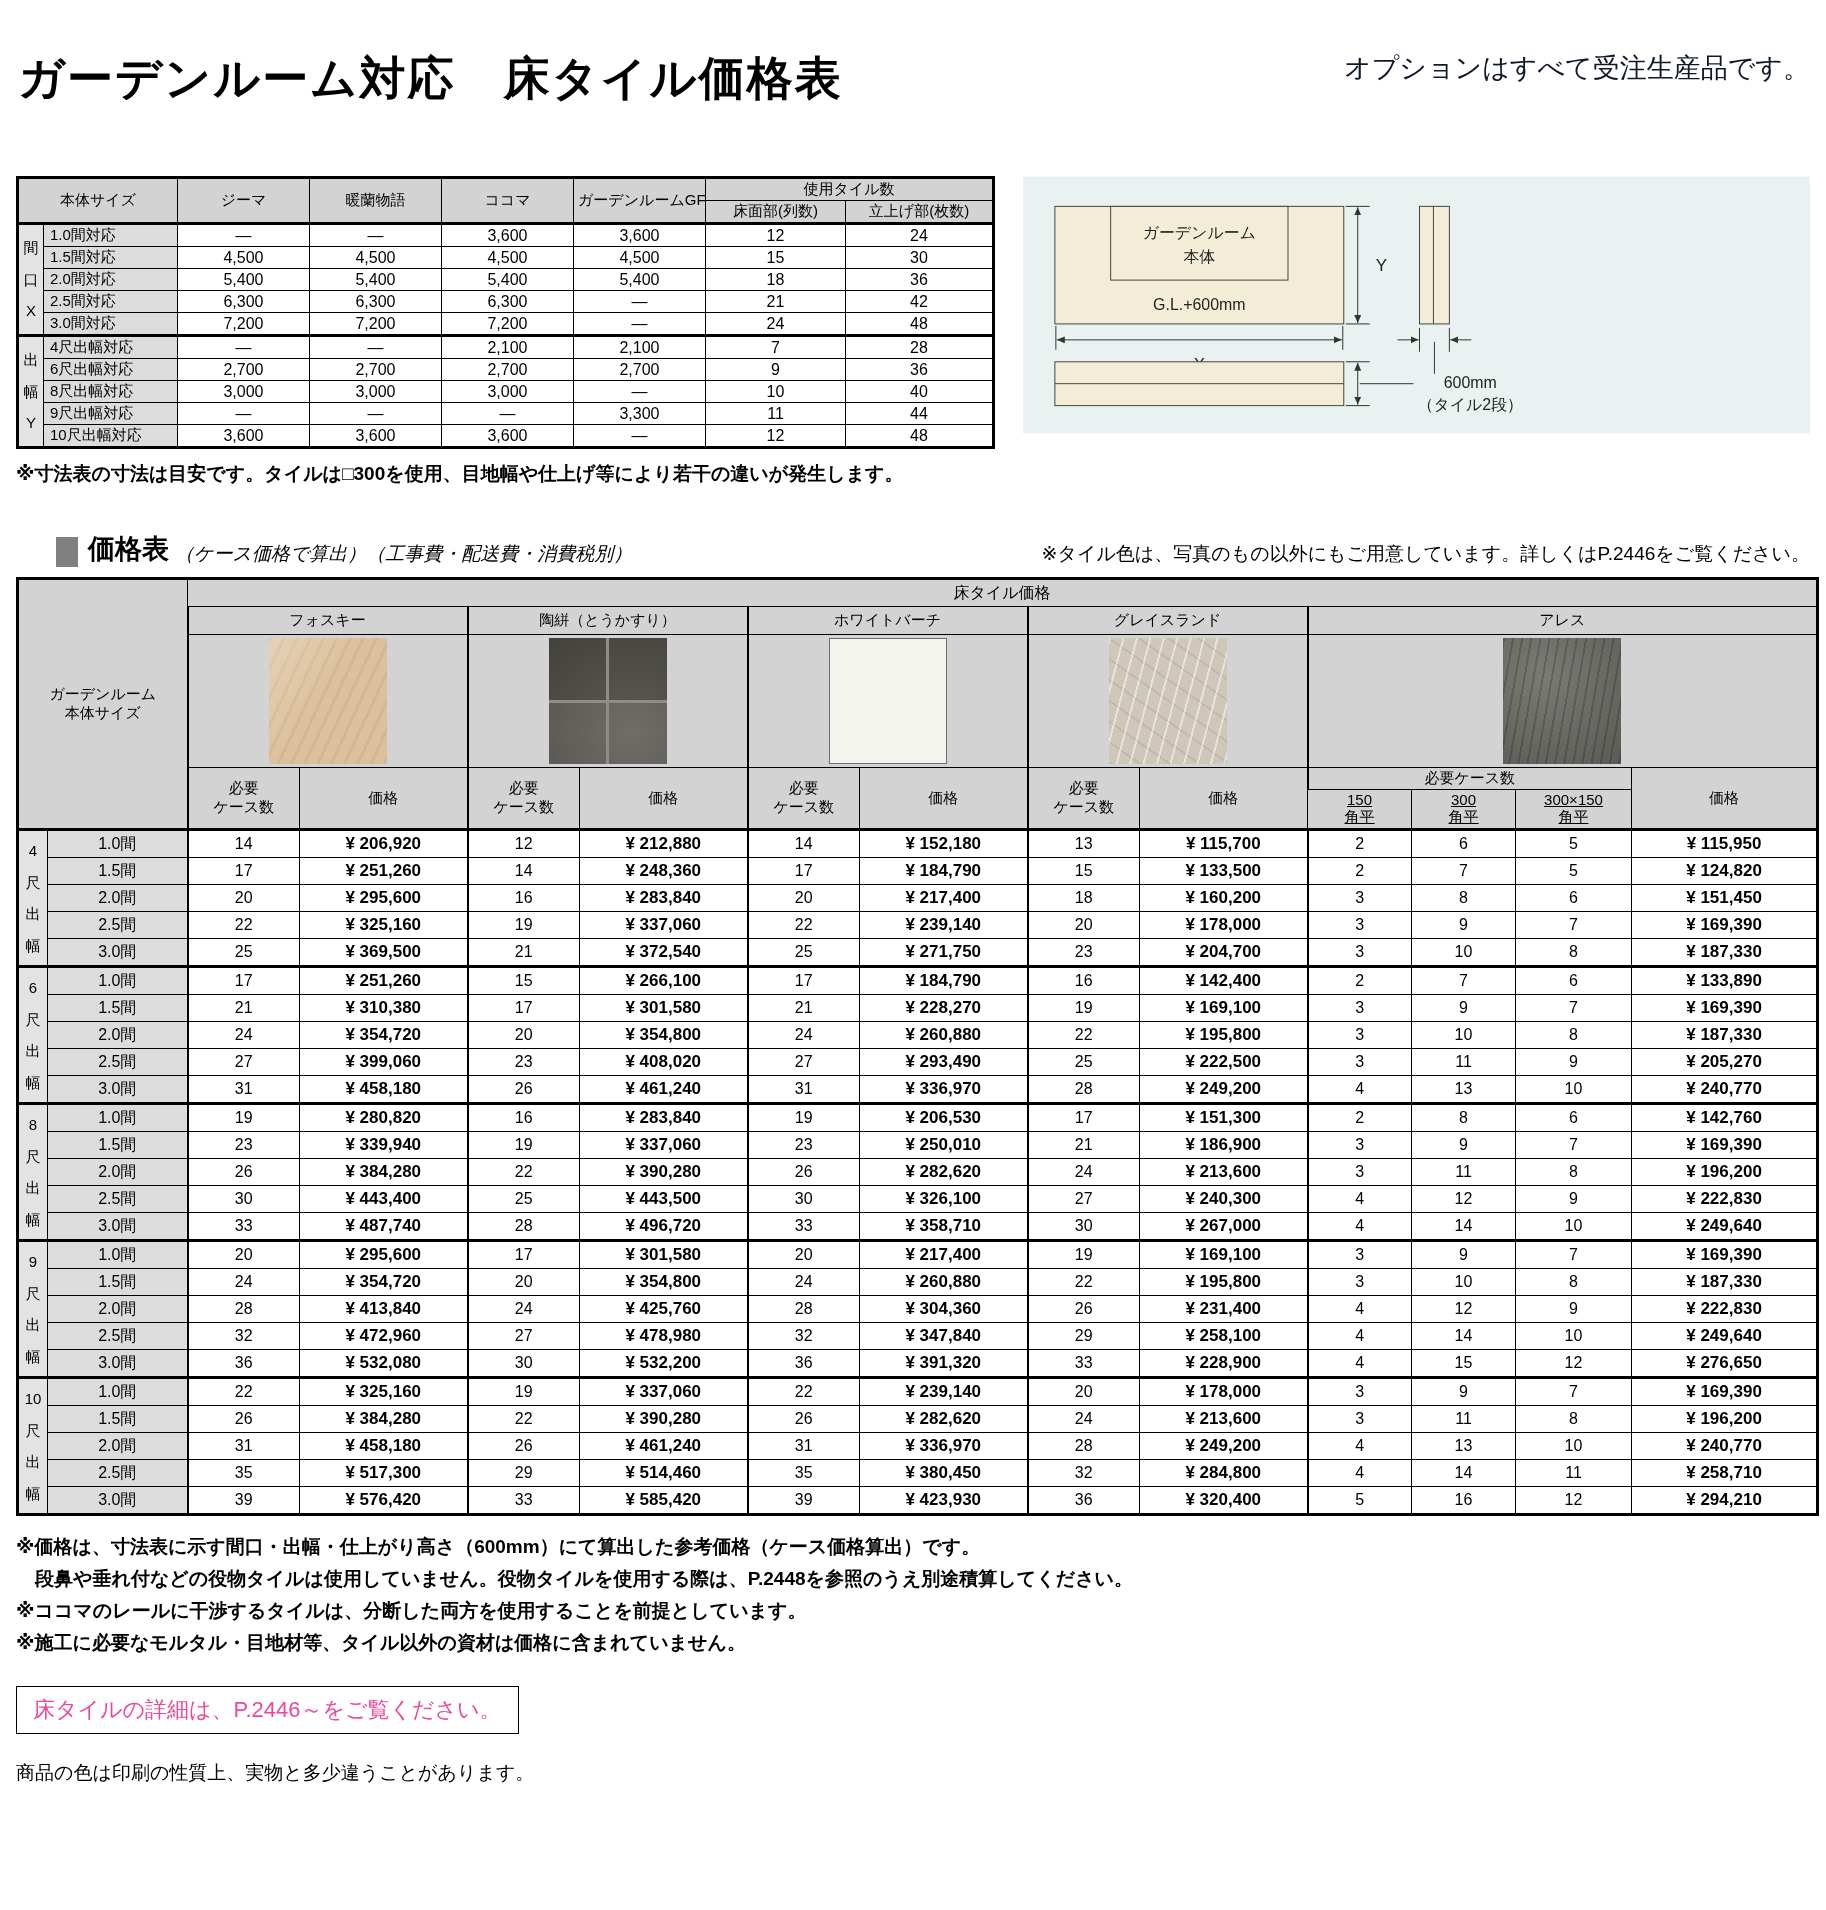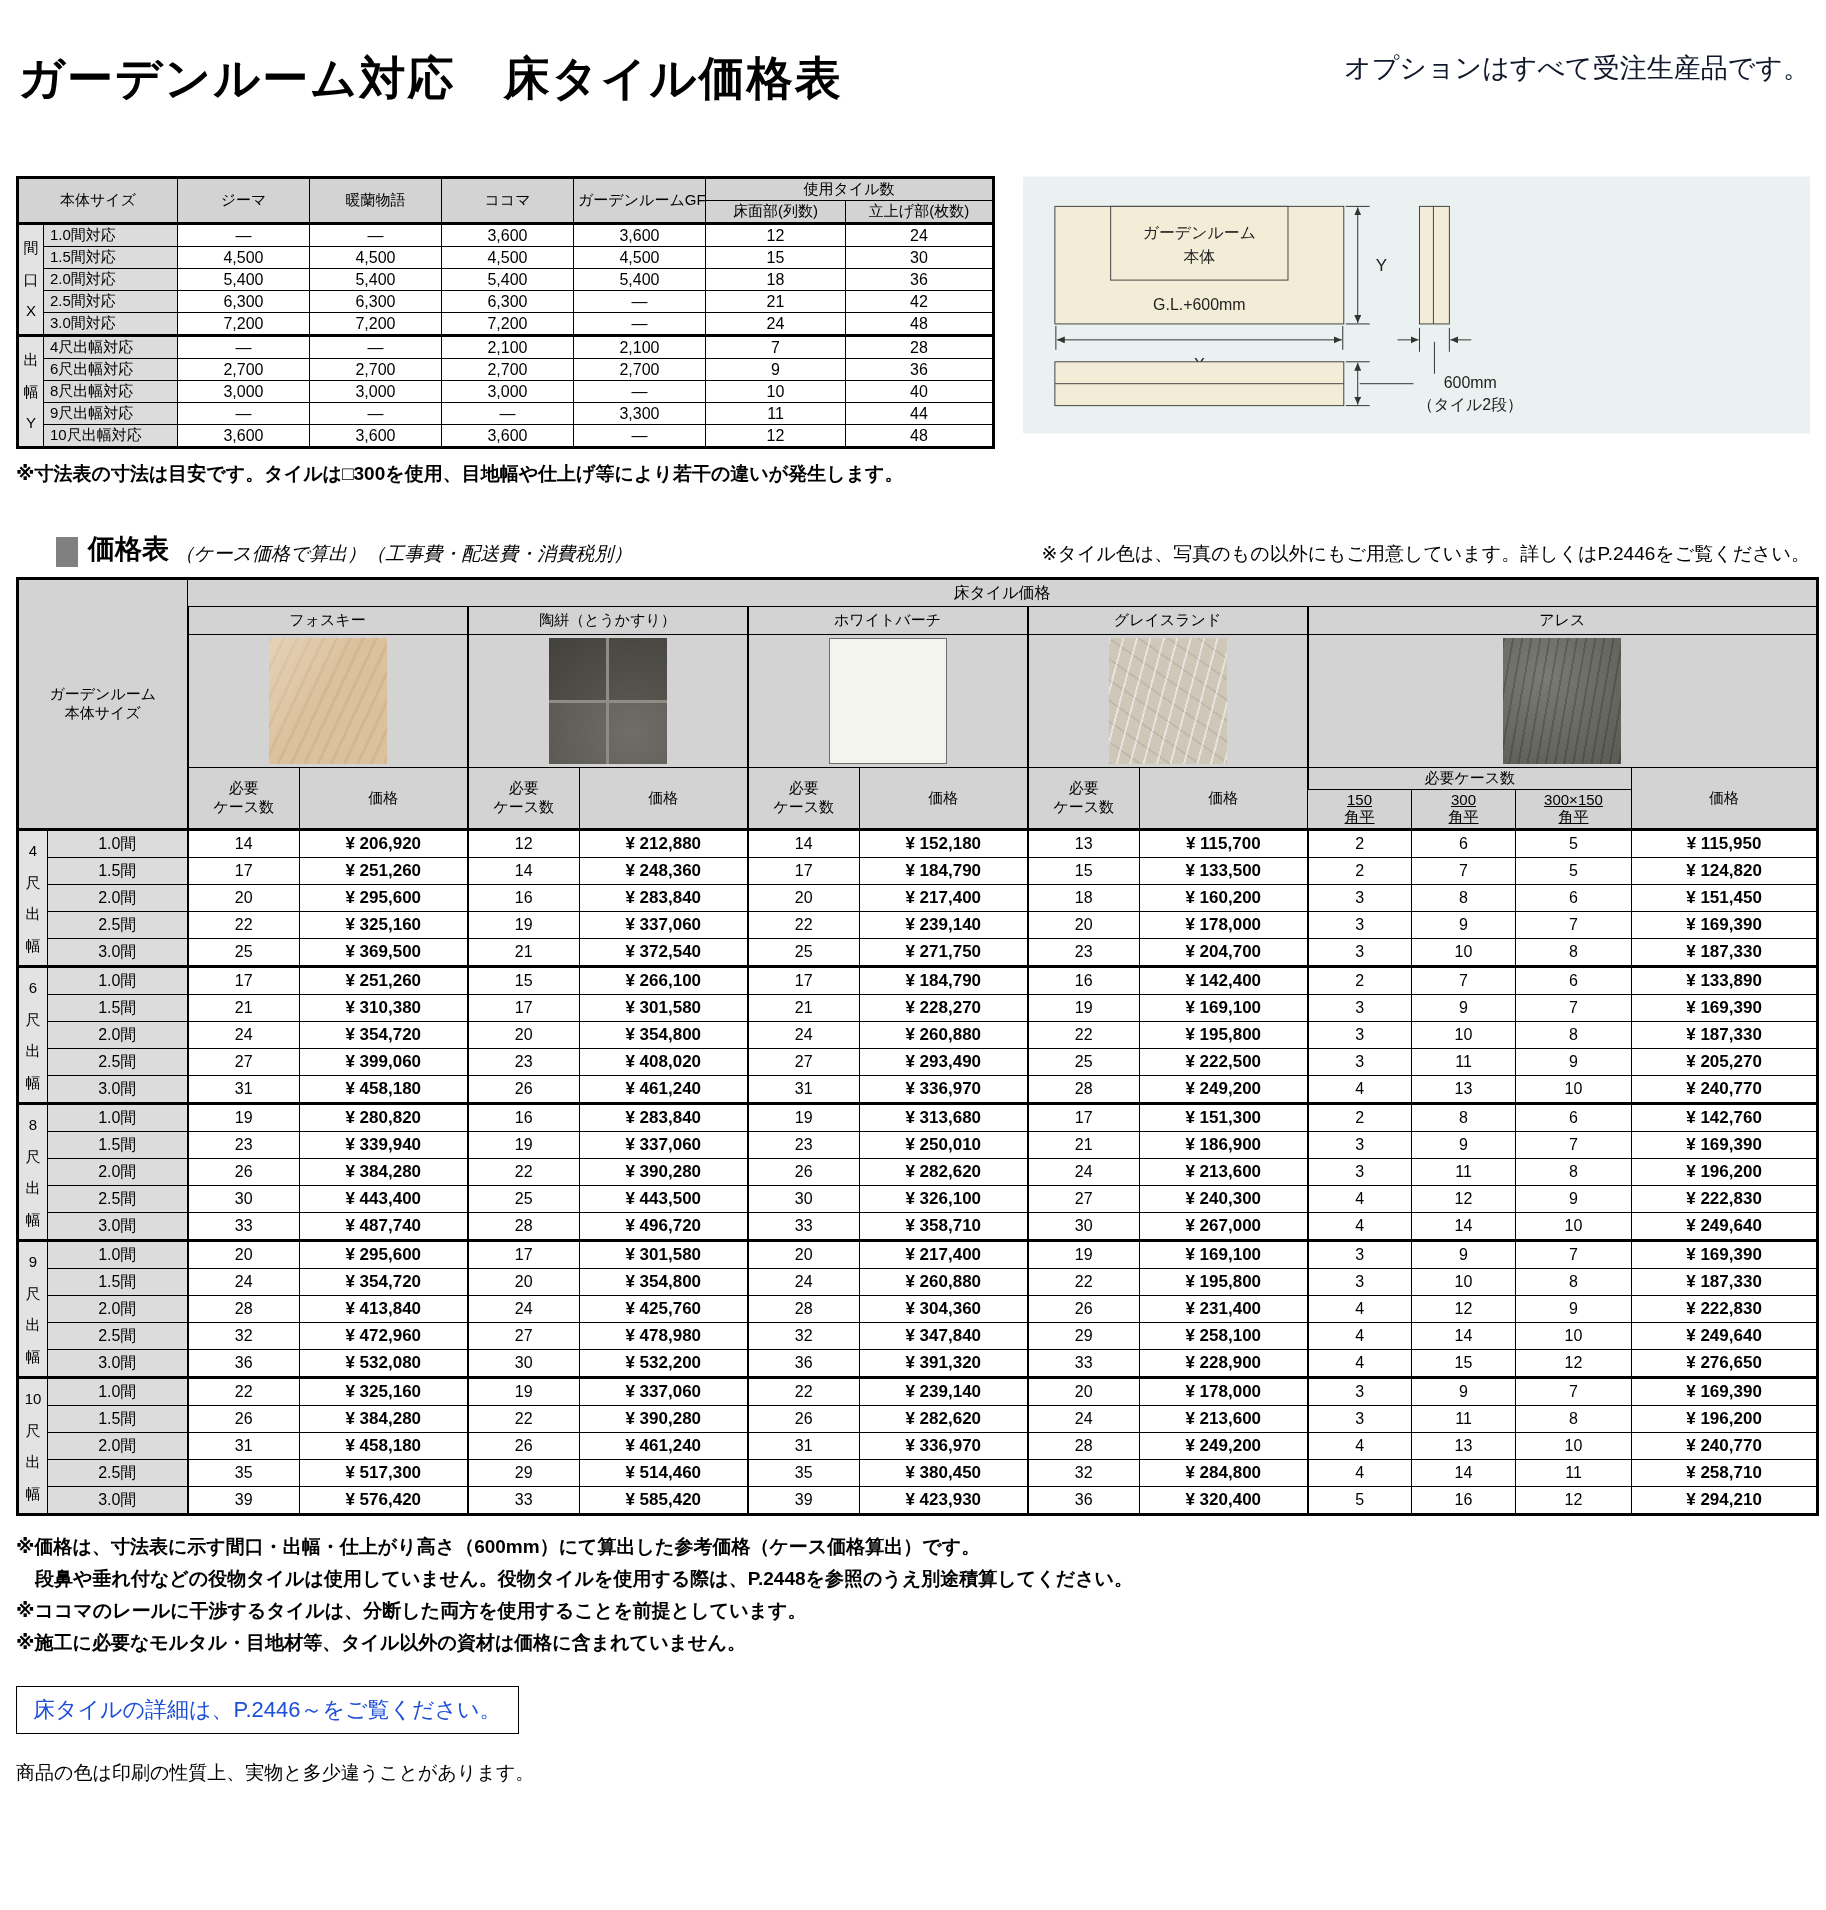--- a/index.html
+++ b/index.html
@@ -71,21 +71,21 @@
     repeating-linear-gradient(35deg, rgba(120,110,95,.16) 0 2px, rgba(0,0,0,0) 2px 17px),
     #cfc7b8;}
   .sw-ares{background:
     repeating-linear-gradient(100deg, rgba(0,0,0,.18) 0 2px, rgba(0,0,0,0) 2px 9px),
     radial-gradient(circle at 35% 30%, rgba(255,255,255,.10), rgba(0,0,0,.16)),
     #6c6c66;}
 
   
   .footnotes{margin-top:18px;}
   .footnotes .noteline{margin-top:6px;}
-  .detailbox{display:inline-block;border:1px solid #000;color:#1d4ed8;font-size:22px;
+  .detailbox{display:inline-block;border:1px solid #000;color:#ec4899;font-size:22px;
     padding:8px 16px;margin-top:30px;}
   .printnote{font-size:19px;margin-top:26px;}
 
   svg text{font-family:"Liberation Sans","DejaVu Sans",sans-serif;fill:#222;}
 </style>
 </head>
 <body>
 
 <div class="page">
 
@@ -524,21 +524,21 @@
             <span>尺</span>
             <span>出</span>
             <span>幅</span>
           </th>
           <td class="rl2">1.0間</td>
           <td class="sL">19</td>
           <td class="pr">¥ 280,820</td>
           <td class="sL">16</td>
           <td class="pr">¥ 283,840</td>
           <td class="sL">19</td>
-          <td class="pr">¥ 313,680</td>
+          <td class="pr">¥ 206,530</td>
           <td class="sL">17</td>
           <td class="pr">¥ 151,300</td>
           <td class="sL">2</td>
           <td>8</td>
           <td>6</td>
           <td class="pr">¥ 142,760</td>
         </tr>
         <tr>
           <td class="rl2">1.5間</td>
           <td class="sL">23</td>

